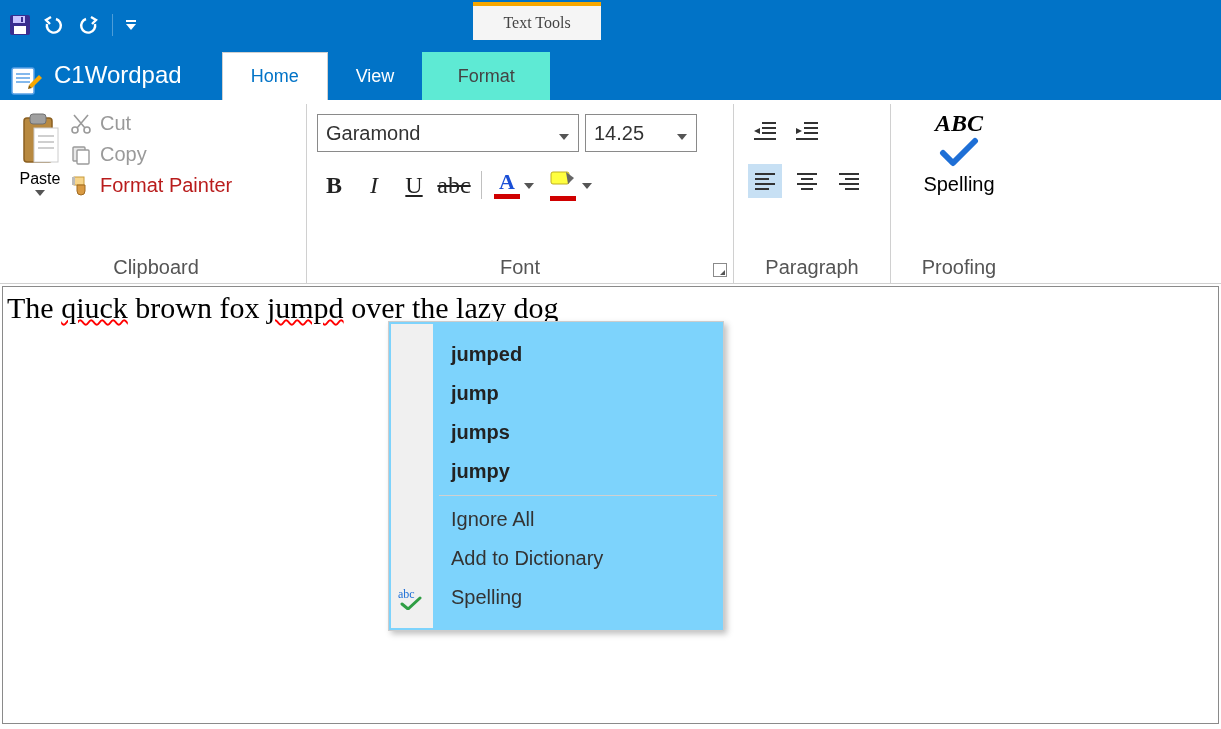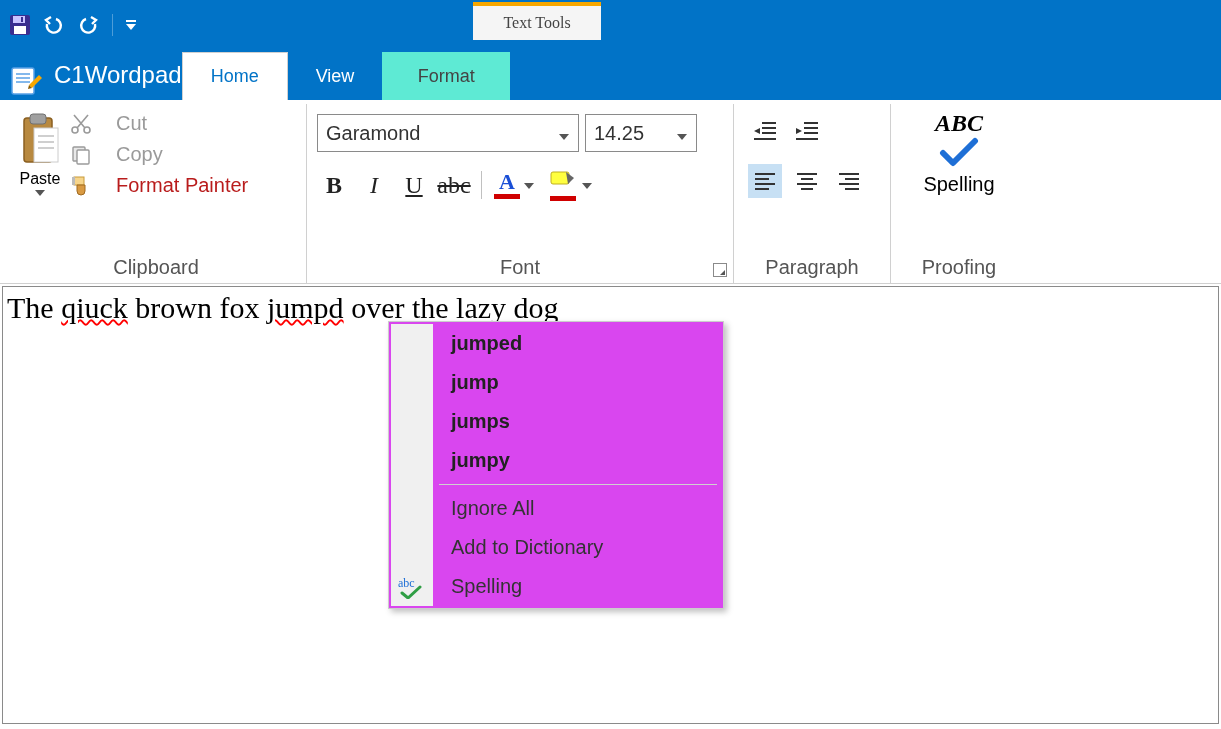--- a/index.html
+++ b/index.html
@@ -77,20 +77,21 @@
     padding:0 0 0 6px;
   }
   .app-icon {
     width:40px; height:40px;
     display:flex; align-items:center; justify-content:center;
   }
   .app-title {
     color:#fff;
     font-size:24px;
     margin-left:8px;
+    margin-right:40px;
     align-self:center;
   }
   .tab {
     padding:10px 28px 10px 28px;
     font-size:18px;
     color:#fff;
     cursor:pointer;
     height:48px;
     box-sizing:border-box;
     display:flex;
@@ -156,21 +157,21 @@
     border-bottom:5px solid #555;
   }
   
   
   .paste-col { display:flex; flex-direction:column; align-items:center; padding:4px 6px 0 4px;}
   .paste-icon { width:44px; height:56px; }
   .paste-label { font-size:16px; margin-top:2px; }
   .paste-arrow { font-size:11px; color:#555; margin-top:2px;}
   .clip-list { display:flex; flex-direction:column; gap:8px; padding:4px 4px 0 2px;}
   .clip-item {
-    display:flex; align-items:center; gap:24px;
+    display:flex; align-items:center; gap:8px;
     color:#9a9a9a;
     font-size:20px;
   }
   .clip-item.enabled { color:#b91c1c;}
   .clip-icon { width:22px; height:22px; display:flex; align-items:center; justify-content:center;}
   
   
   .font-rows { display:flex; flex-direction:column; gap:16px;}
   .font-row1 { display:flex; gap:6px;}
   .combo {
@@ -234,24 +235,24 @@
     text-decoration-thickness:1.5px;
     text-underline-offset:1px;
   }
   
   
   .ctx-menu {
     position:absolute;
     left:385px;
     top:34px;
     width:330px;
-    background:#d946ef;
+    background:#7dd3fc;
     border:1px solid #cccccc;
     box-shadow:3px 3px 6px rgba(0,0,0,0.25);
-    padding:2px 2px;
+    padding:13px 2px;
     font-size:20px;
   }
   .ctx-gutter {
     position:absolute;
     left:2px; top:2px; bottom:2px;
     width:42px;
     background:#f0f0f0;
   }
   .ctx-item {
     position:relative;

